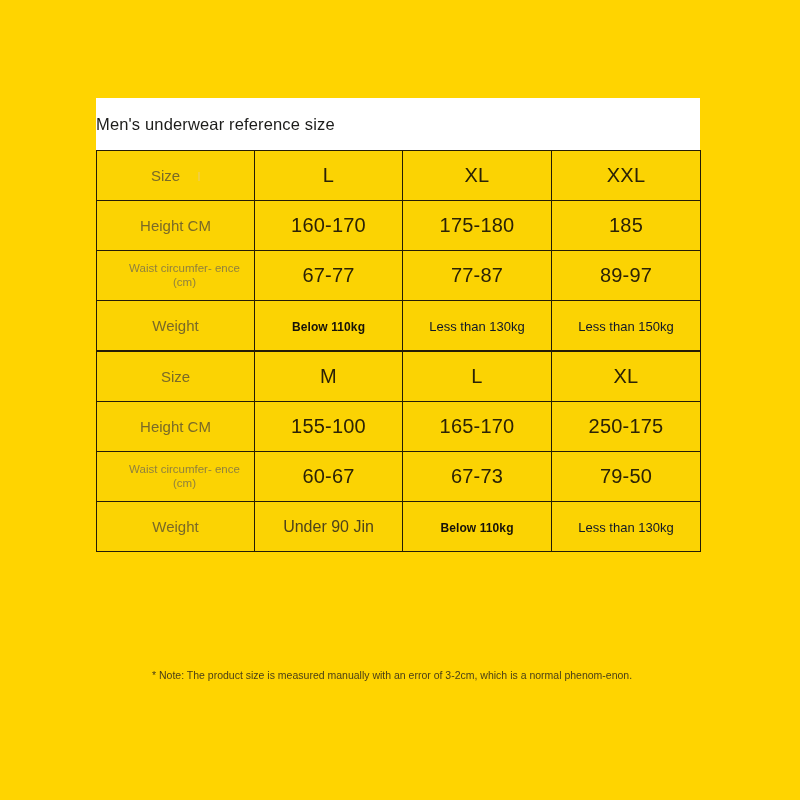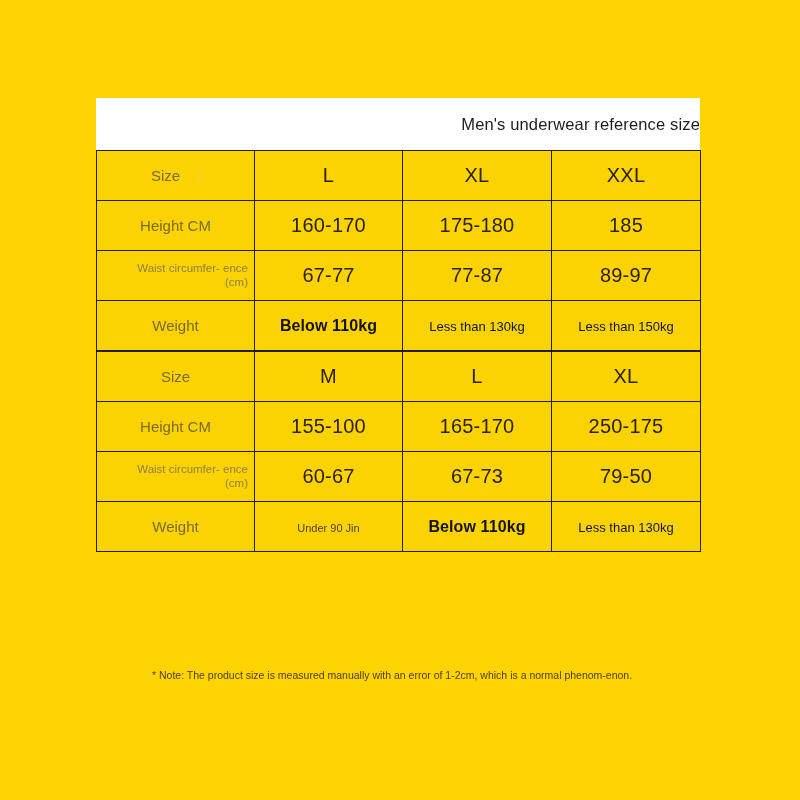--- a/index.html
+++ b/index.html
@@ -22,21 +22,21 @@
     top: 98px;
     width: 604px;
   }
 
   
   .caption-band {
     background: #FFFFFF;
     height: 52px;
     display: flex;
     align-items: center;
-    justify-content: flex-end;
+    justify-content: flex-start;
     box-sizing: border-box;
   }
   .caption-text {
     font-size: 16.5px;
     color: #1d1d1b;
     letter-spacing: 0.15px;
     font-weight: 400;
   }
 
   
@@ -65,44 +65,44 @@
   
   .lbl {
     font-size: 15px;
     color: #7a6a28;
     font-weight: 400;
   }
   .lbl-wrap {
     font-size: 11.5px;
     color: #90813f;
     line-height: 1.18;
-    text-align: right;
+    text-align: center;
     display: block;
     padding-left: 24px;
     padding-right: 6px;
   }
   .val-big {
     font-size: 20px;
     color: #2b2206;
     font-weight: 400;
     letter-spacing: 0.2px;
   }
   .val-bold {
-    font-size: 16px;
+    font-size: 12px;
     color: #16120a;
     font-weight: 700;
     letter-spacing: 0.1px;
   }
   .val-soft {
     font-size: 13px;
     color: #0f172a;
     font-weight: 400;
   }
   .val-soft2 {
-    font-size: 11px;
+    font-size: 16px;
     color: #4e431b;
     font-weight: 400;
   }
 
   
   .speck {
     display: inline-block;
     width: 2px;
     height: 9px;
     background: #f2cf3c;
@@ -204,13 +204,13 @@
         <td><span class="lbl">Weight</span></td>
         <td><span class="val-soft2">Under 90 Jin</span></td>
         <td><span class="val-bold">Below 110kg</span></td>
         <td><span class="val-soft">Less than 130kg</span></td>
       </tr>
     </tbody>
   </table>
 
 </div>
 
-<div class="footnote">* Note: The product size is measured manually with an error of 1-2cm, which is a normal phenom-enon.</div>
+<div class="footnote">* Note: The product size is measured manually with an error of 3-2cm, which is a normal phenom-enon.</div>
 
 </body></html>

